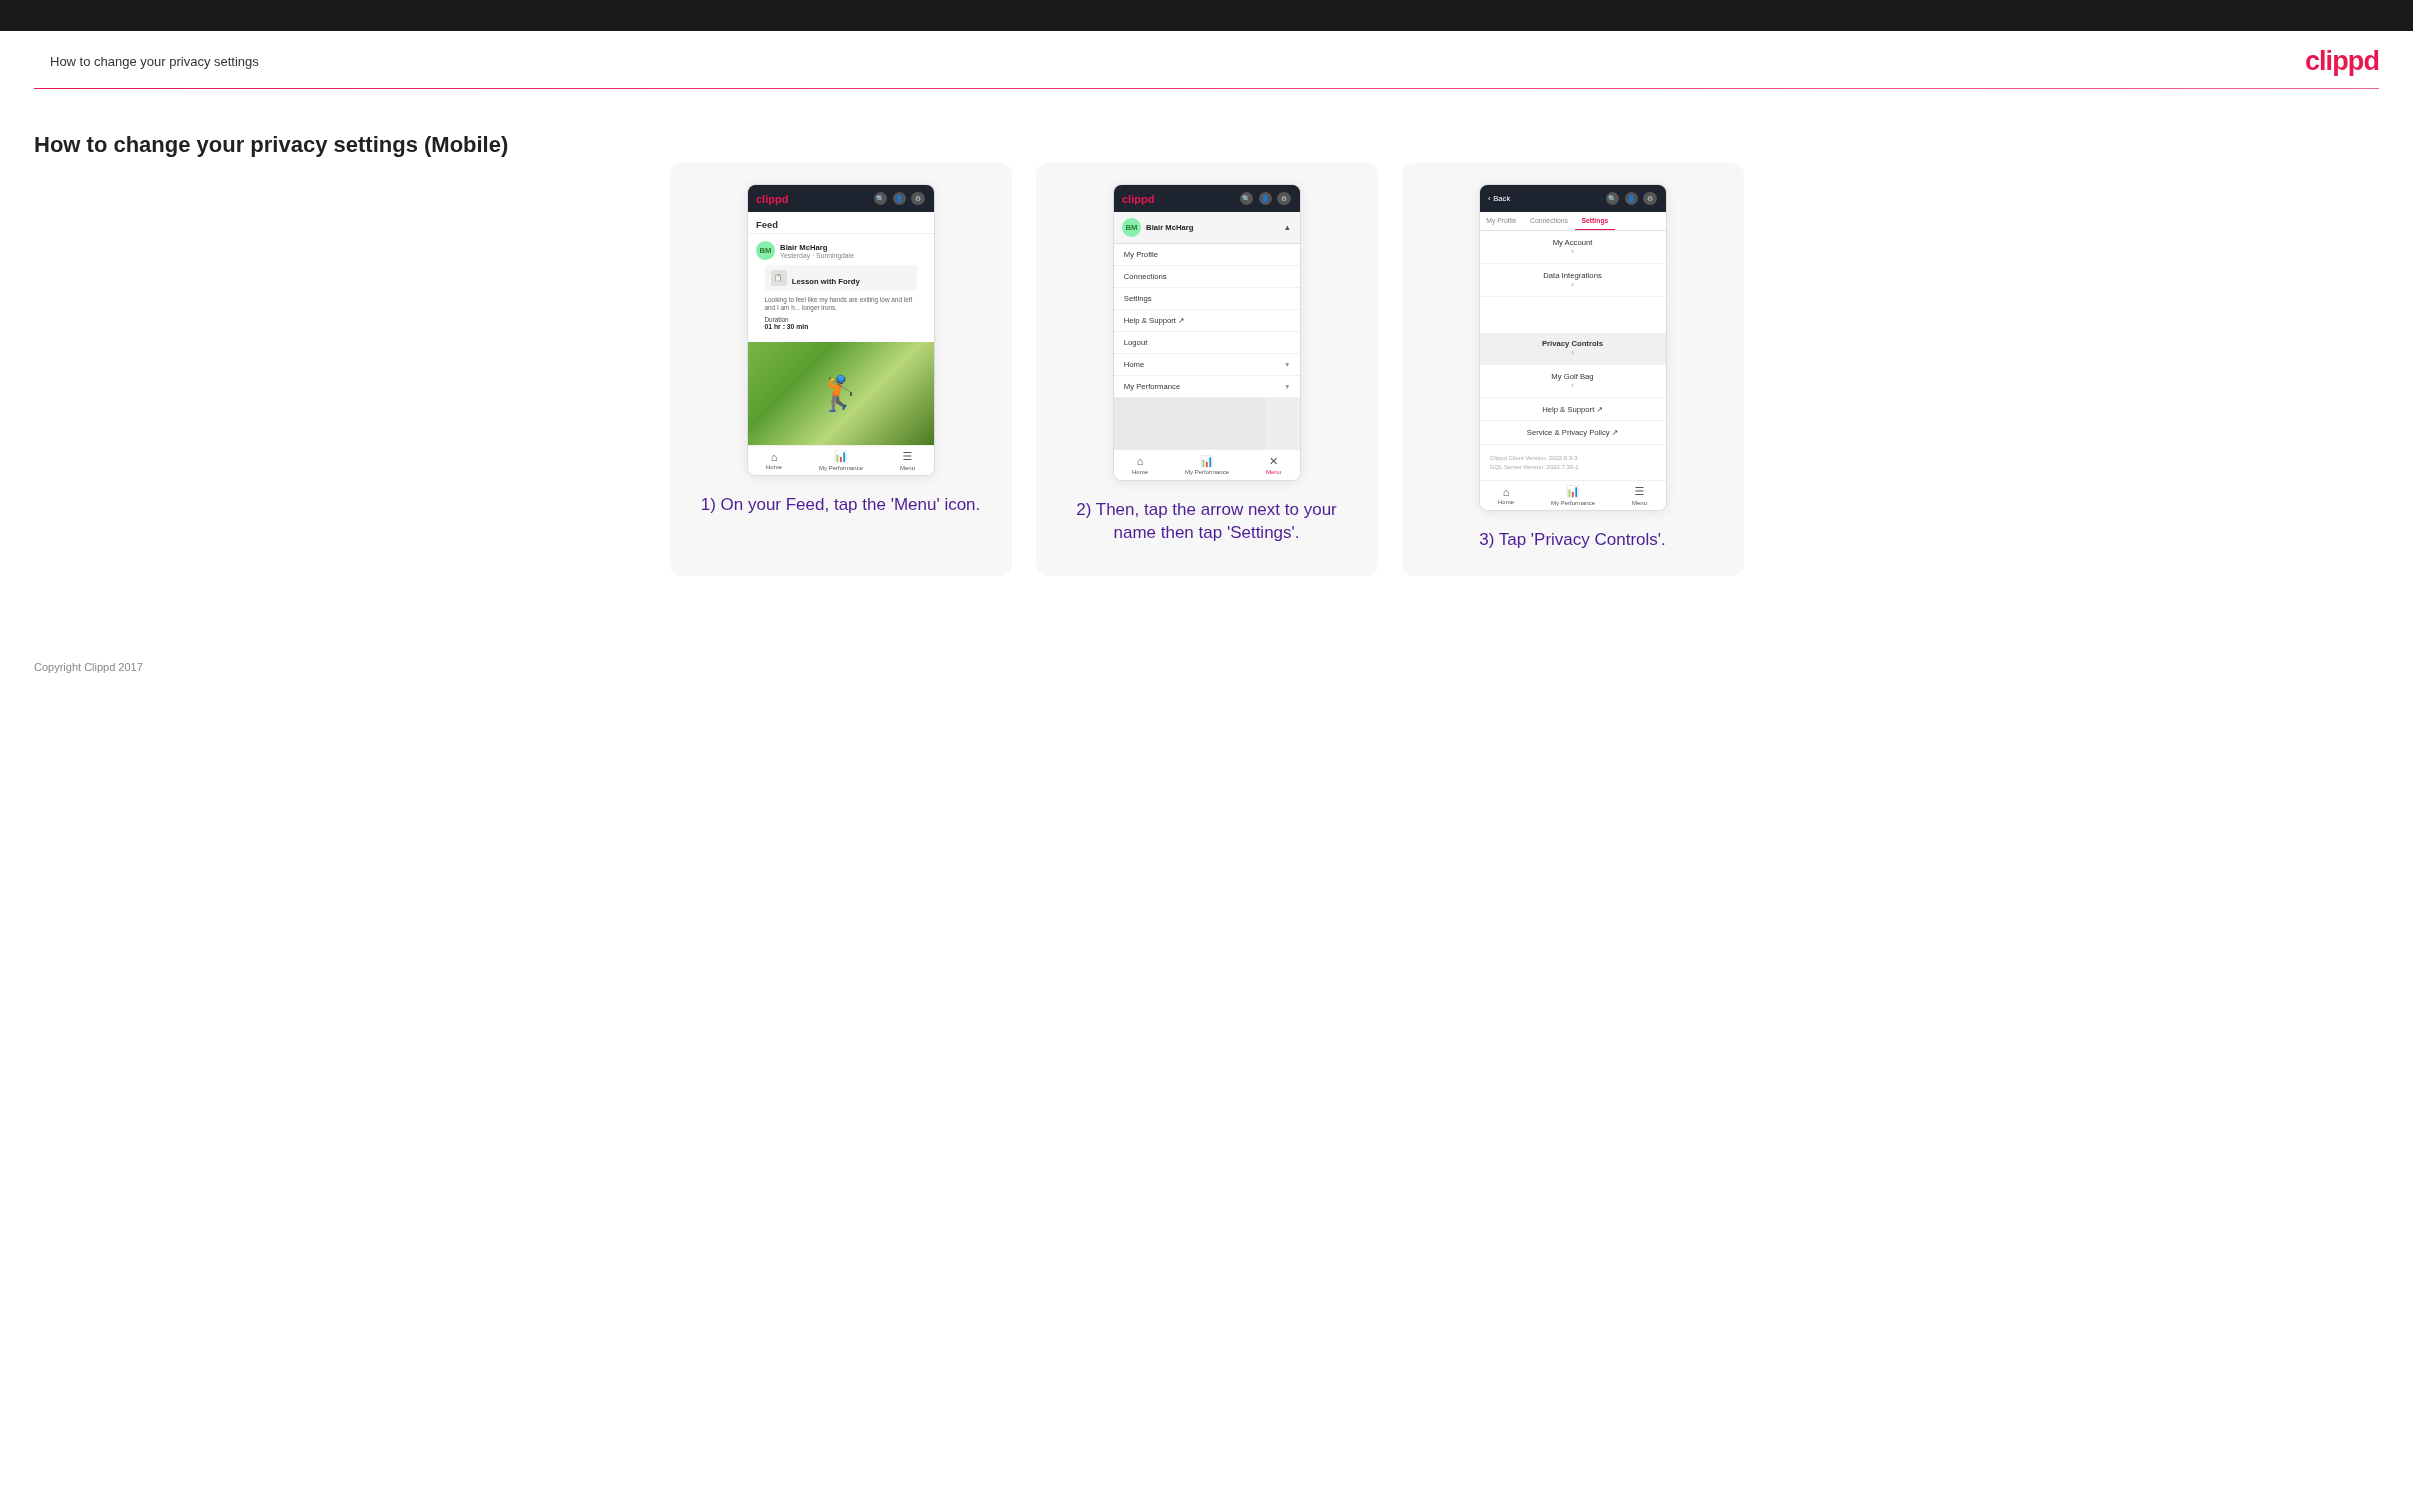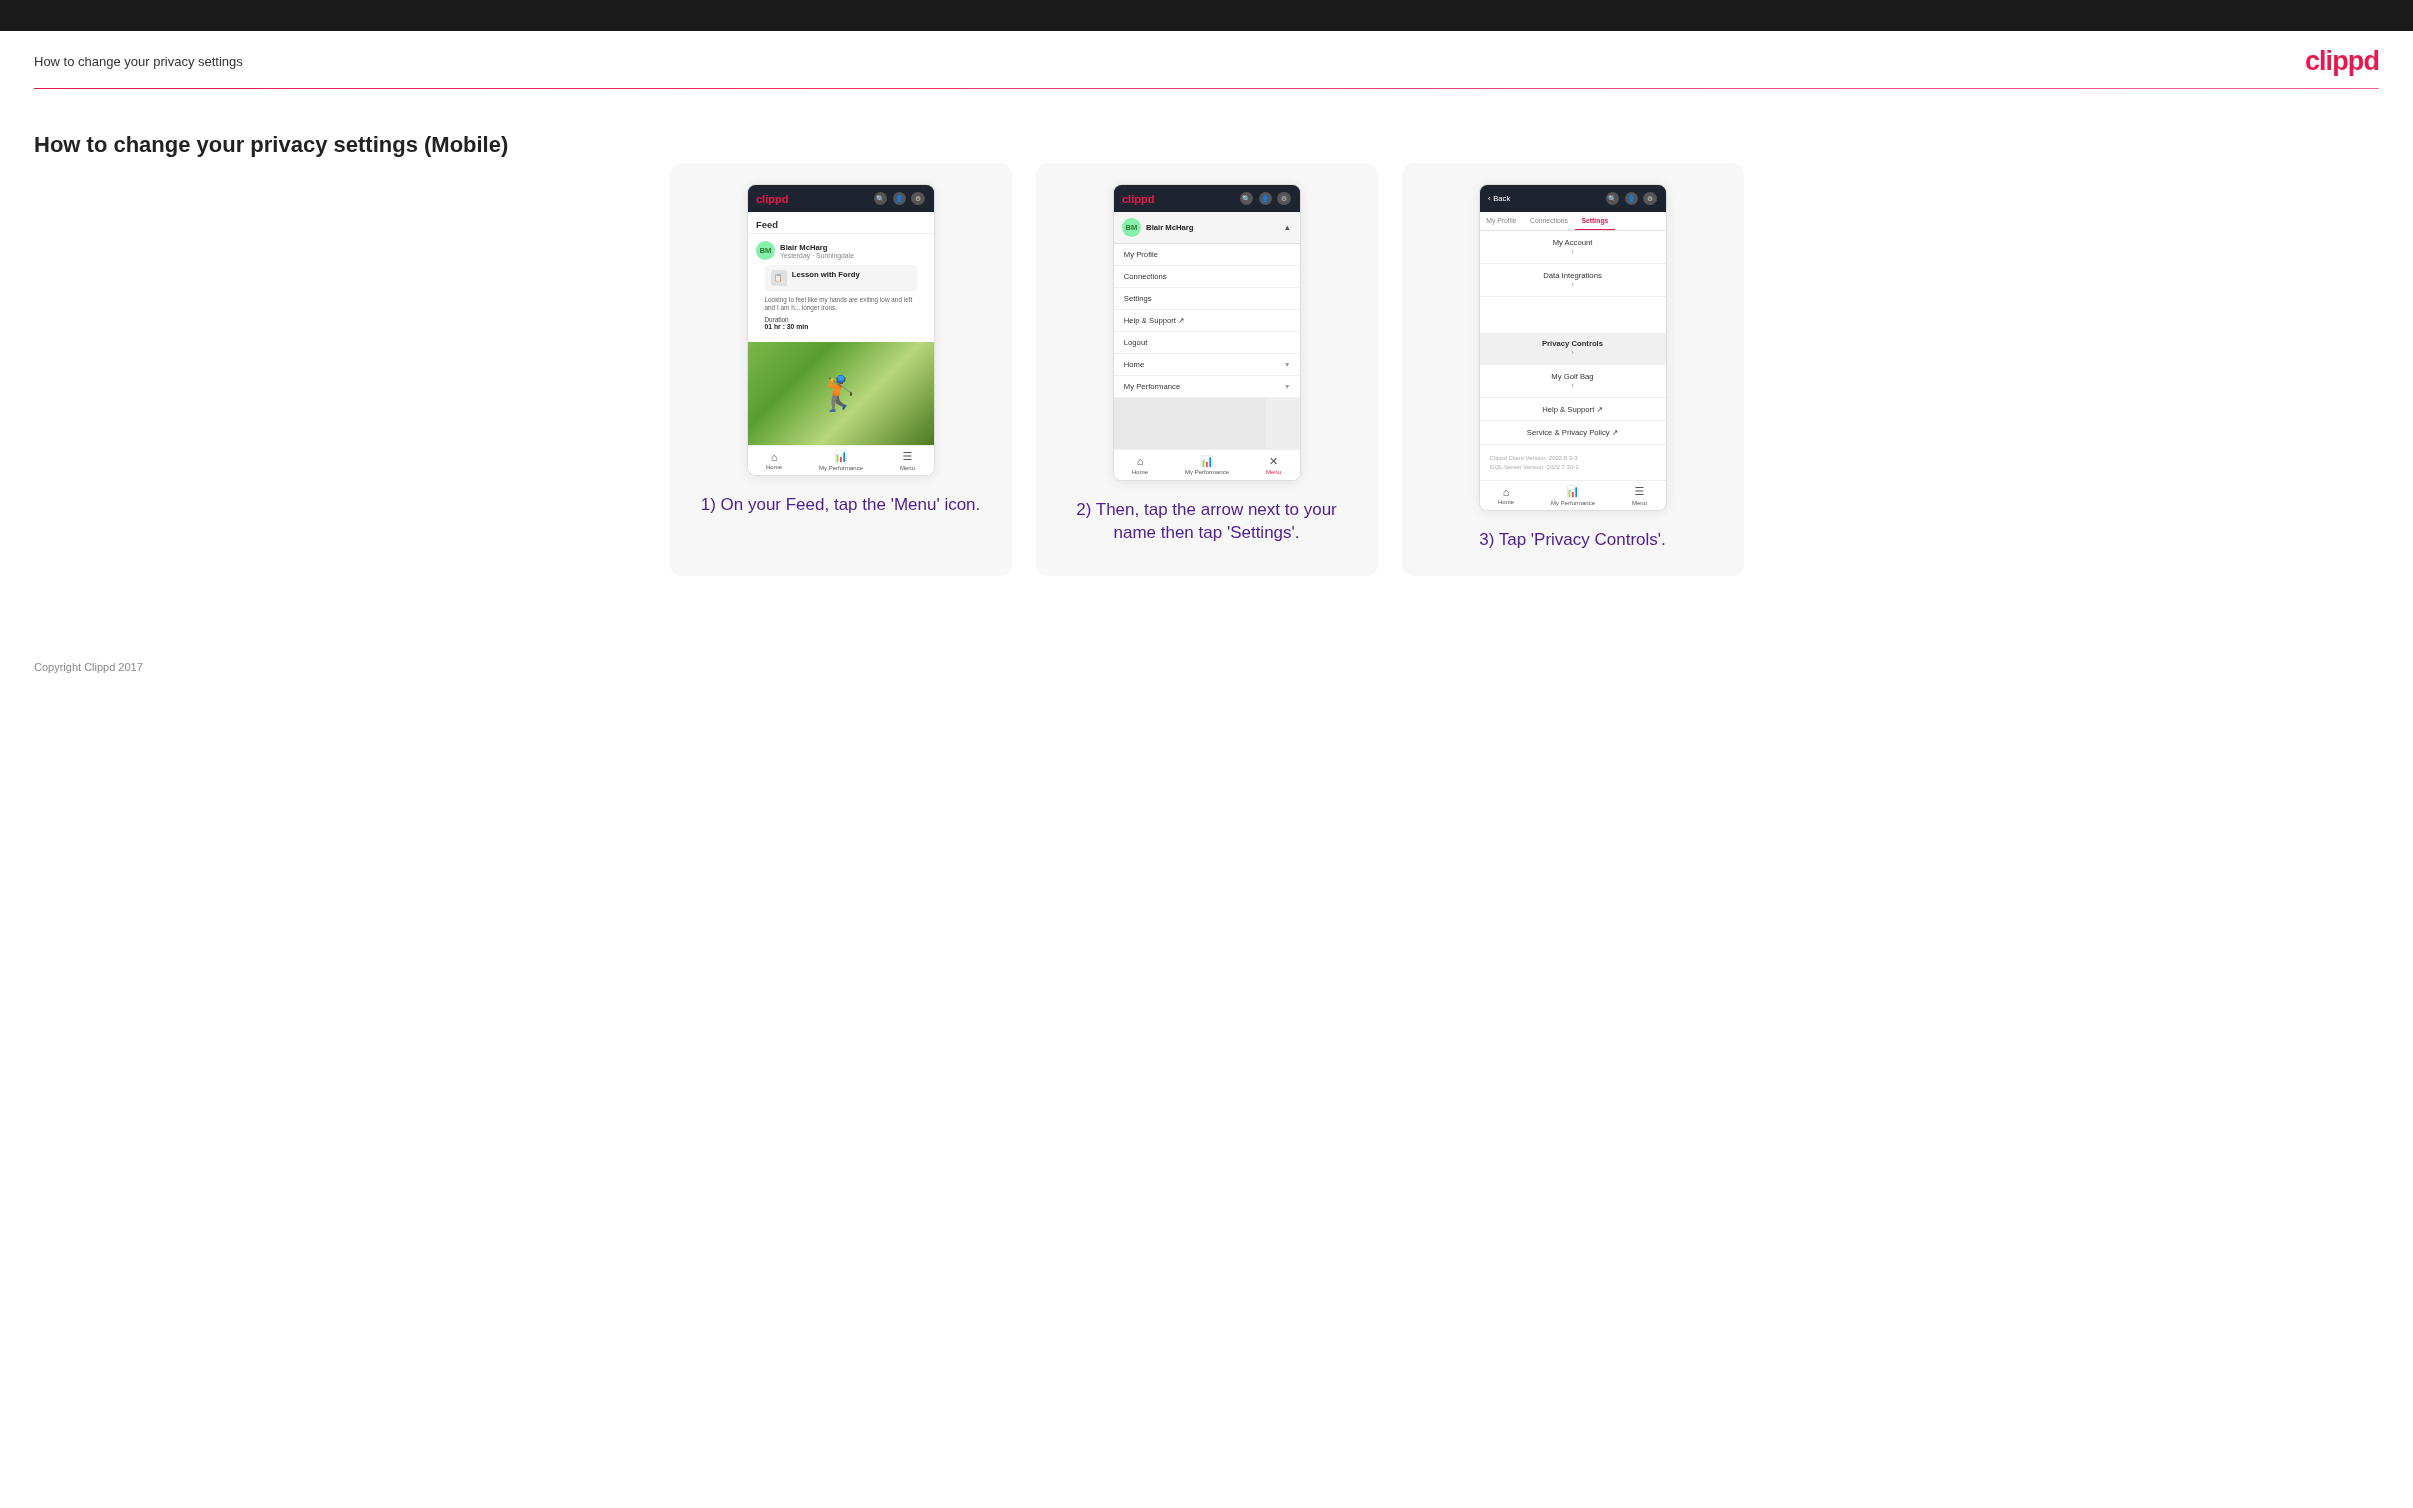--- a/index.html
+++ b/index.html
@@ -15,20 +15,21 @@
       height: 31px;
       width: 100%;
     }
 
     
     .header {
       display: flex;
       align-items: center;
       justify-content: space-between;
       padding: 15.4px 34px 10.3px 34px;
+      margin-left: 16px;
     }
     .header-title {
       font-size: 13px;
       color: #333;
     }
     .logo {
       font-size: 27px;
       font-weight: 700;
       color: #e8174e;
       letter-spacing: -0.9px;
@@ -159,21 +160,21 @@
       color: #888;
     }
 
     
     .lesson-card {
       background: #f5f5f5;
       border-radius: 3.4px;
       padding: 5.1px 6.8px;
       margin: 0 8.5px 5.1px 8.5px;
       display: flex;
-      align-items: flex-start;
+      align-items: flex-end;
       gap: 5.1px;
     }
     .lesson-icon {
       width: 15.4px;
       height: 15.4px;
       background: #e0e0e0;
       border-radius: 2.6px;
       display: flex;
       align-items: center;
       justify-content: center;

